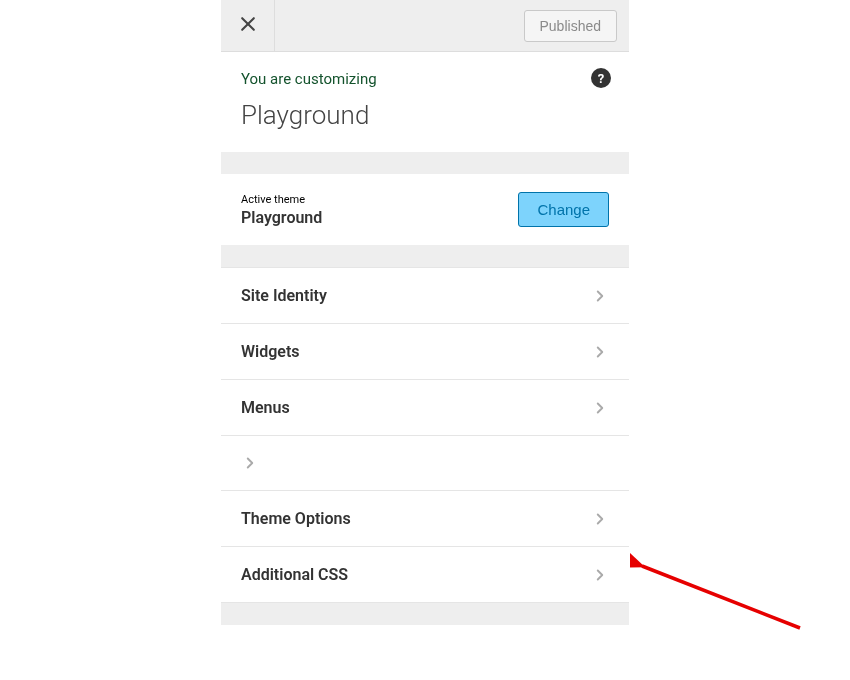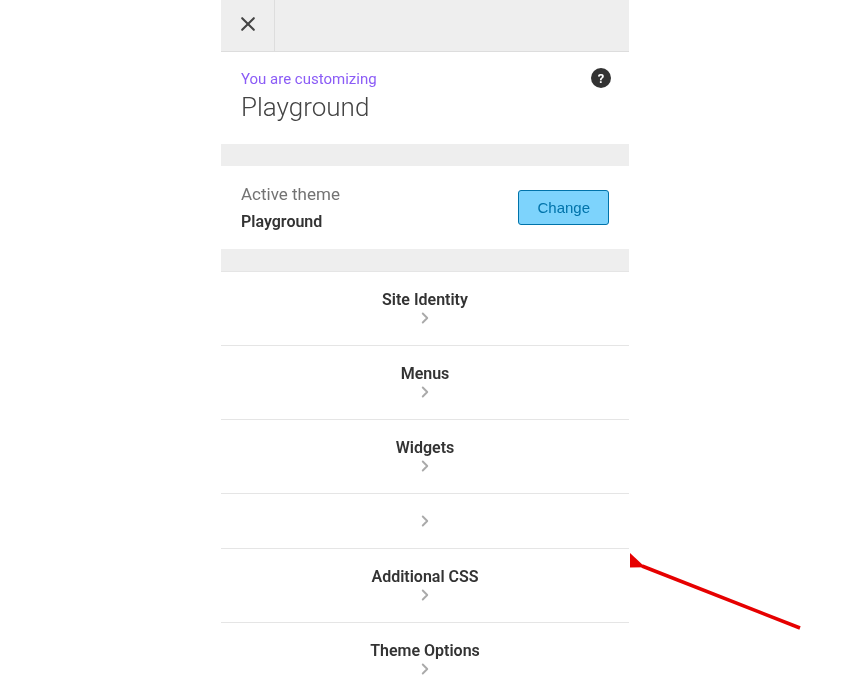--- a/index.html
+++ b/index.html
@@ -44,22 +44,22 @@
       font-size: 14px;
       cursor: default;
     }
     .customizing-block {
       background: #fff;
       padding: 18px 20px 22px 20px;
       position: relative;
     }
     .customizing-label {
       font-size: 15px;
-      color: #8b5cf6;
-      margin-bottom: 4px;
+      color: #14532d;
+      margin-bottom: 12px;
     }
     .customizing-title {
       font-size: 26px;
       font-weight: 300;
       color: #444;
     }
     .help-icon {
       position: absolute;
       right: 18px;
       top: 16px;
@@ -81,23 +81,23 @@
     }
     .theme-row {
       background: #fff;
       padding: 18px 20px;
       display: flex;
       align-items: center;
       justify-content: space-between;
     }
     .theme-info { }
     .theme-label {
-      font-size: 17px;
-      color: #737373;
-      margin-bottom: 8px;
+      font-size: 11px;
+      color: #000000;
+      margin-bottom: 2px;
     }
     .theme-name {
       font-size: 16px;
       font-weight: 600;
       color: #333;
     }
     .change-btn {
       border: 1px solid #0073aa;
       color: #0073aa;
       background: #7dd3fc;
@@ -108,21 +108,20 @@
     }
     .menu-list { }
     .menu-item {
       background: #fff;
       border-bottom: 1px solid #e5e5e5;
       padding: 18px 20px;
       display: flex;
       align-items: center;
       justify-content: space-between;
       cursor: pointer;
-      flex-direction: column;
     }
     .menu-item:first-child {
       border-top: 1px solid #e5e5e5;
     }
     .menu-item-label {
       font-size: 16px;
       font-weight: 600;
       color: #333;
     }
     .chevron {
@@ -145,20 +144,21 @@
 
   <div class="top-bar">
     <div class="close-btn">
       <span>
         <svg viewBox="0 0 24 24" fill="none" stroke="#444" stroke-width="2.5" stroke-linecap="round">
           <line x1="5" y1="5" x2="19" y2="19"></line>
           <line x1="19" y1="5" x2="5" y2="19"></line>
         </svg>
       </span>
     </div>
+    <button class="published-btn">Published</button>
   </div>
 
   <div class="customizing-block">
     <div class="customizing-label">You are customizing</div>
     <div class="customizing-title">Playground</div>
     <div class="help-icon">
       <span>?</span>
     </div>
   </div>
 
@@ -177,52 +177,52 @@
   <div class="menu-list">
     <div class="menu-item">
       <span class="menu-item-label">Site Identity</span>
       <span class="chevron">
         <svg viewBox="0 0 24 24" fill="none" stroke="currentColor" stroke-width="2.5" stroke-linecap="round" stroke-linejoin="round">
             <polyline points="9 18 15 12 9 6"></polyline>
           </svg>
       </span>
     </div>
     <div class="menu-item">
+      <span class="menu-item-label">Widgets</span>
+      <span class="chevron">
+        <svg viewBox="0 0 24 24" fill="none" stroke="currentColor" stroke-width="2.5" stroke-linecap="round" stroke-linejoin="round">
+            <polyline points="9 18 15 12 9 6"></polyline>
+          </svg>
+      </span>
+    </div>
+    <div class="menu-item">
       <span class="menu-item-label">Menus</span>
       <span class="chevron">
         <svg viewBox="0 0 24 24" fill="none" stroke="currentColor" stroke-width="2.5" stroke-linecap="round" stroke-linejoin="round">
             <polyline points="9 18 15 12 9 6"></polyline>
           </svg>
       </span>
     </div>
     <div class="menu-item">
-      <span class="menu-item-label">Widgets</span>
-      <span class="chevron">
-        <svg viewBox="0 0 24 24" fill="none" stroke="currentColor" stroke-width="2.5" stroke-linecap="round" stroke-linejoin="round">
-            <polyline points="9 18 15 12 9 6"></polyline>
-          </svg>
-      </span>
-    </div>
-    <div class="menu-item">
+      <span class="chevron">
+        <svg viewBox="0 0 24 24" fill="none" stroke="currentColor" stroke-width="2.5" stroke-linecap="round" stroke-linejoin="round">
+            <polyline points="9 18 15 12 9 6"></polyline>
+          </svg>
+      </span>
+    </div>
+    <div class="menu-item">
+      <span class="menu-item-label">Theme Options</span>
       <span class="chevron">
         <svg viewBox="0 0 24 24" fill="none" stroke="currentColor" stroke-width="2.5" stroke-linecap="round" stroke-linejoin="round">
             <polyline points="9 18 15 12 9 6"></polyline>
           </svg>
       </span>
     </div>
     <div class="menu-item">
       <span class="menu-item-label">Additional CSS</span>
-      <span class="chevron">
-        <svg viewBox="0 0 24 24" fill="none" stroke="currentColor" stroke-width="2.5" stroke-linecap="round" stroke-linejoin="round">
-            <polyline points="9 18 15 12 9 6"></polyline>
-          </svg>
-      </span>
-    </div>
-    <div class="menu-item">
-      <span class="menu-item-label">Theme Options</span>
       <span class="chevron">
         <svg viewBox="0 0 24 24" fill="none" stroke="currentColor" stroke-width="2.5" stroke-linecap="round" stroke-linejoin="round">
             <polyline points="9 18 15 12 9 6"></polyline>
           </svg>
       </span>
     </div>
   </div>
 
   <div class="gap-bar"></div>
 

